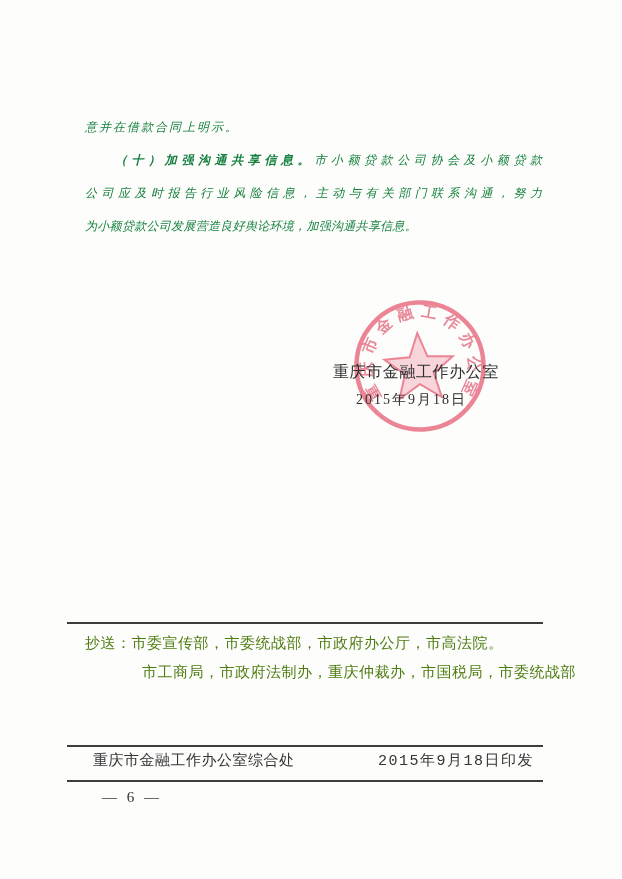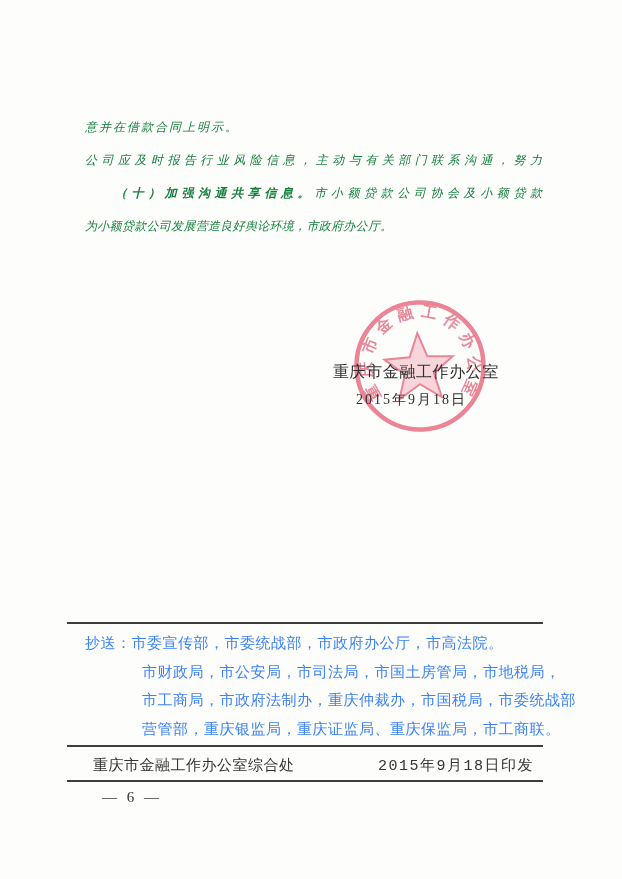--- a/index.html
+++ b/index.html
@@ -40,67 +40,65 @@
     z-index:2;mix-blend-mode:multiply;opacity:0.92;
     transform:rotate(-3deg);
   }
   
   .rule{position:absolute;left:67px;width:476px;height:2px;background:#3d3d3d;}
   .rule-a{top:622px;}
   .rule-b{top:745px;}
   .rule-c{top:780px;}
   .cc-block{
     position:absolute;left:85px;top:629px;width:460px;
-    font-size:15px;color:#3b82f6;
+    font-size:15px;color:#4d7c0f;
   }
   .ccline{height:28.5px;line-height:28.5px;letter-spacing:0.5px;white-space:nowrap;}
   .cc-indent{padding-left:57px;}
   .issuer-row{
     position:absolute;left:93px;top:751px;width:441px;height:28px;
-    display:flex;justify-content:space-between;align-items:center;
+    display:flex;justify-content:space-between;align-items:flex-start;
     font-size:15px;color:#343434;
   }
   .issuer-row .dept{letter-spacing:0.5px;white-space:nowrap;}
   .issuer-row .pdate{letter-spacing:1.5px;white-space:nowrap;font-family:Liberation Mono, monospace;}
   .page-num{
     position:absolute;left:102px;top:789px;
     font-size:15px;letter-spacing:3px;color:#333;white-space:nowrap;
   }
 </style>
 </head>
 <body>
 
 <div class="page">
 
   <main class="body-text">
     <div class="bline">意并在借款合同上明示。</div>
+    <div class="bline just indent"><span class="bold-head">（十）加强沟通共享信息。</span><span>市小额贷款公司协会及小额贷款</span></div>
     <div class="bline just">公司应及时报告行业风险信息，主动与有关部门联系沟通，努力</div>
-    <div class="bline just indent"><span class="bold-head">（十）加强沟通共享信息。</span><span>市小额贷款公司协会及小额贷款</span></div>
-    <div class="bline tight">为小额贷款公司发展营造良好舆论环境，市政府办公厅。</div>
+    <div class="bline tight">为小额贷款公司发展营造良好舆论环境，加强沟通共享信息。</div>
   </main>
 
   <svg class="seal" viewBox="0 0 140 140" aria-hidden="true">
     <circle cx="70" cy="70" r="63.5" fill="none" stroke="#ec7b8e" stroke-width="4.5"></circle>
     <polygon points="69,37 77.9,60.7 103.2,61.9 83.5,77.7 90.2,102.1 69,88.2 47.8,102.1 54.5,77.7 34.8,61.9 60.1,60.7" fill="#f3afbc" fill-opacity="0.55" stroke="#ec7b8e" stroke-width="2"></polygon>
     <path id="sealArc" d="M 29.9 98.1 A 49 49 0 1 1 110.1 98.1" fill="none" stroke="none"></path>
     <text font-size="15.5" fill="#e97e91" font-weight="600" font-family="'Liberation Serif','DejaVu Serif',serif">
       <textPath href="#sealArc" startOffset="50%" text-anchor="middle" textLength="215" lengthAdjust="spacing">重庆市金融工作办公室</textPath>
     </text>
   </svg>
 
   <div class="sig-office">重庆市金融工作办公室</div>
   <div class="sig-date">2015年9月18日</div>
 
   <div class="rule rule-a"></div>
 
   <div class="cc-block">
     <div class="ccline">抄送：市委宣传部，市委统战部，市政府办公厅，市高法院。</div>
-    <div class="ccline cc-indent">市财政局，市公安局，市司法局，市国土房管局，市地税局，</div>
     <div class="ccline cc-indent">市工商局，市政府法制办，重庆仲裁办，市国税局，市委统战部</div>
-    <div class="ccline cc-indent">营管部，重庆银监局，重庆证监局、重庆保监局，市工商联。</div>
   </div>
 
   <div class="rule rule-b"></div>
 
   <div class="issuer-row">
     <span class="dept">重庆市金融工作办公室综合处</span>
     <span class="pdate">2015年9月18日印发</span>
   </div>
 
   <div class="rule rule-c"></div>

